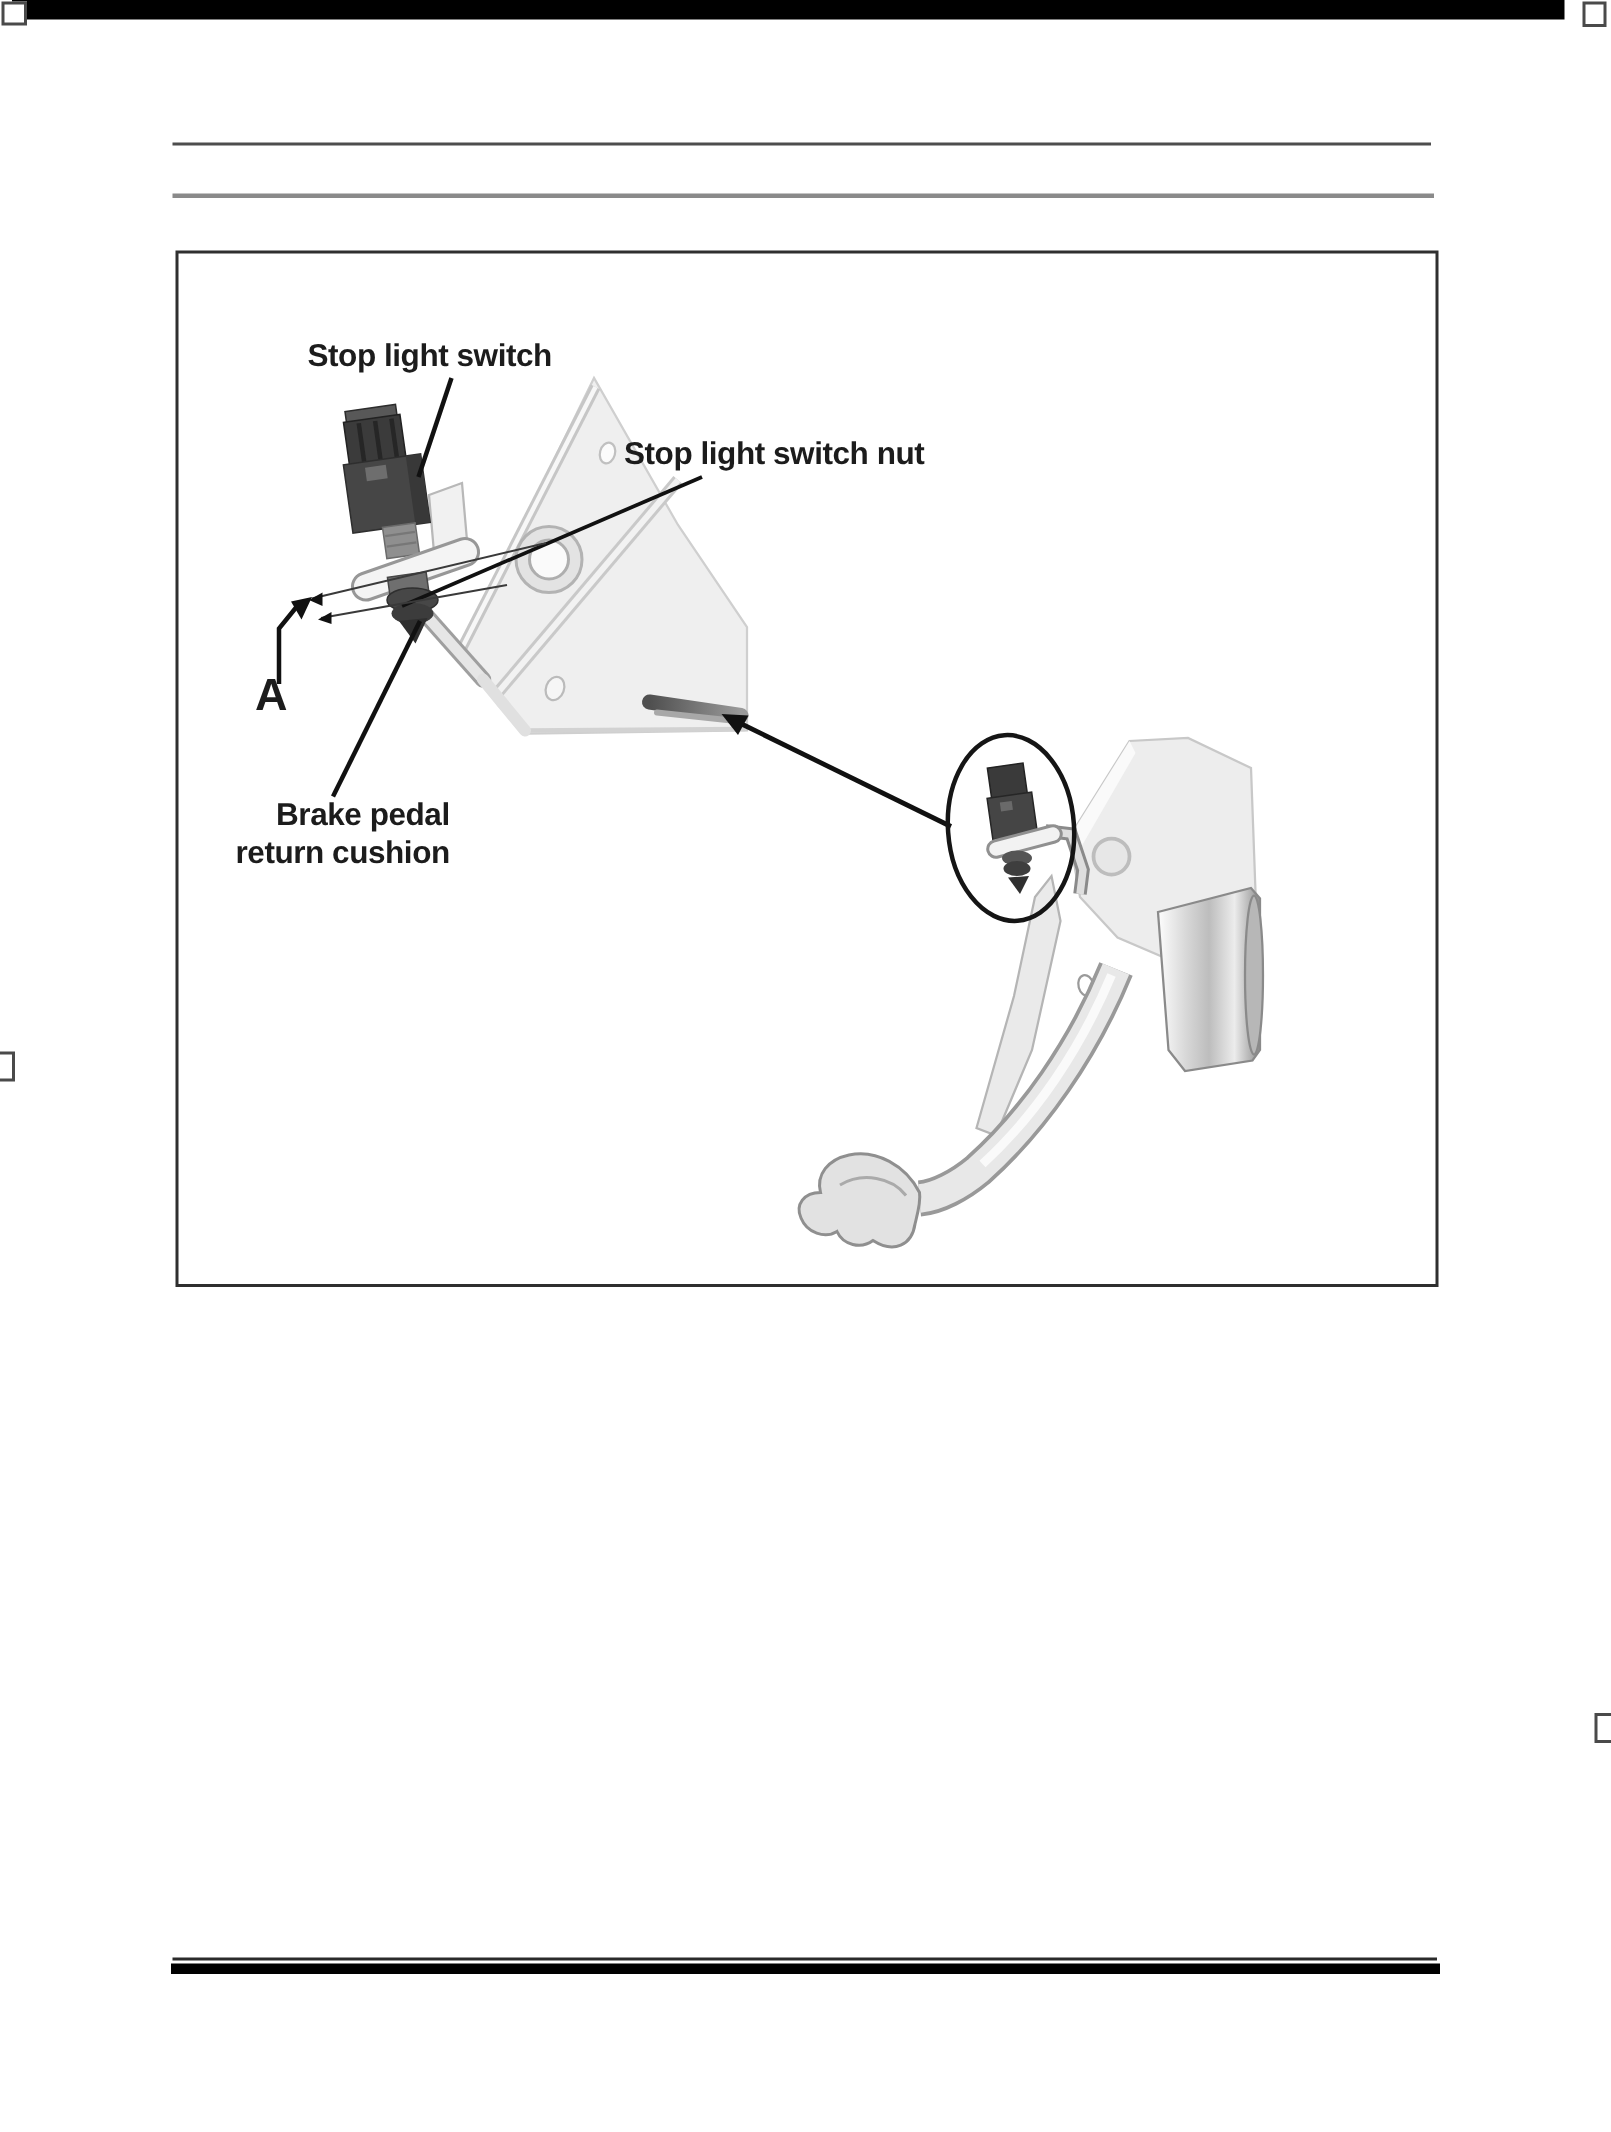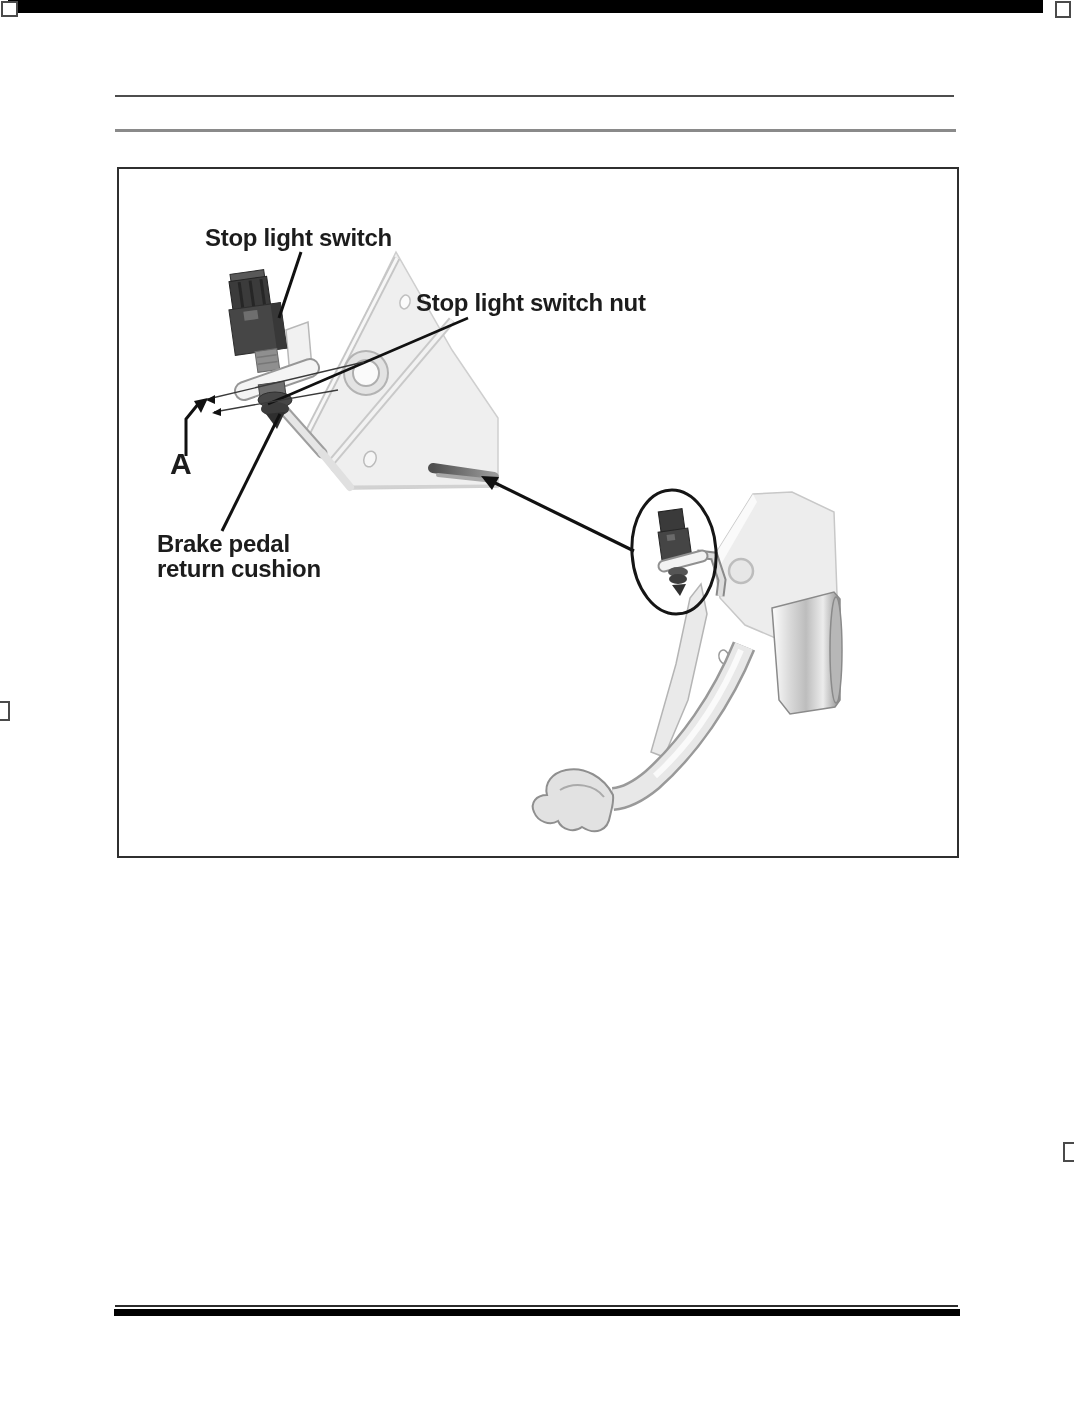--- a/index.html
+++ b/index.html
@@ -18,27 +18,27 @@
   
   .rule1{left:115px;top:95px;width:839px;height:2px;background:#4d4d4d;}
   .rule2{left:115px;top:129px;width:841px;height:3px;background:#8a8a8a;}
   
   .frule1{left:115px;top:1305px;width:843px;height:2px;background:#2b2b2b;}
   .frule2{left:114px;top:1309px;width:846px;height:7px;background:#000;}
   
   .figure-box{left:117px;top:167px;width:838px;height:687px;background:#fff;border:2px solid #2f2f2f;}
   
   .cap{
-    position:absolute;color:#1c1c1c;font-weight:700;font-size:24px;
+    position:absolute;color:#1c1c1c;font-weight:700;font-size:21px;
     letter-spacing:-0.3px;line-height:25px;white-space:nowrap;
   }
   .cap.switch{left:205px;top:225px;}
   .cap.nut{left:416px;top:290px;}
   .cap.dimA{left:170px;top:451px;font-size:30px;letter-spacing:0;}
-  .cap.cushion{left:157px;top:531px;}
+  .cap.cushion{left:157px;top:531px;text-align:right;}
   svg.art{left:0;top:0;pointer-events:none;}
 </style>
 </head>
 <body>
 
 <div class="abs scan-bar"></div>
 <div class="abs corner tl"></div>
 <div class="abs corner tr"></div>
 <div class="abs corner ml"></div>
 <div class="abs corner mr"></div>

